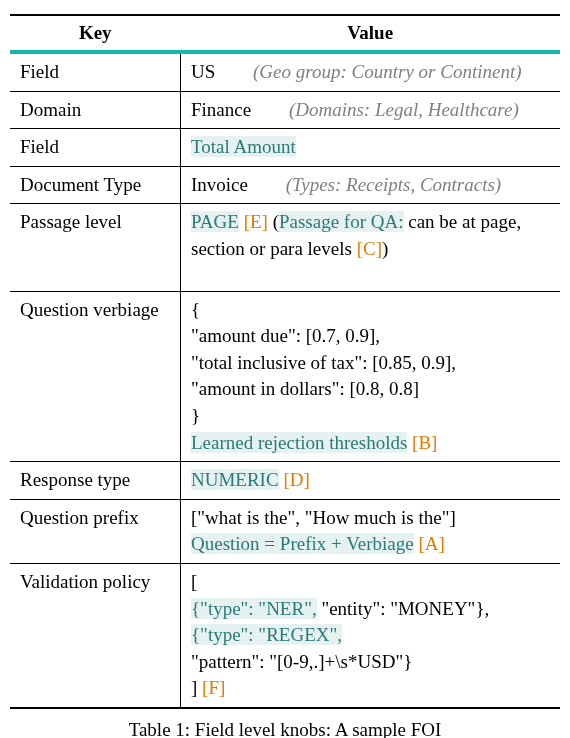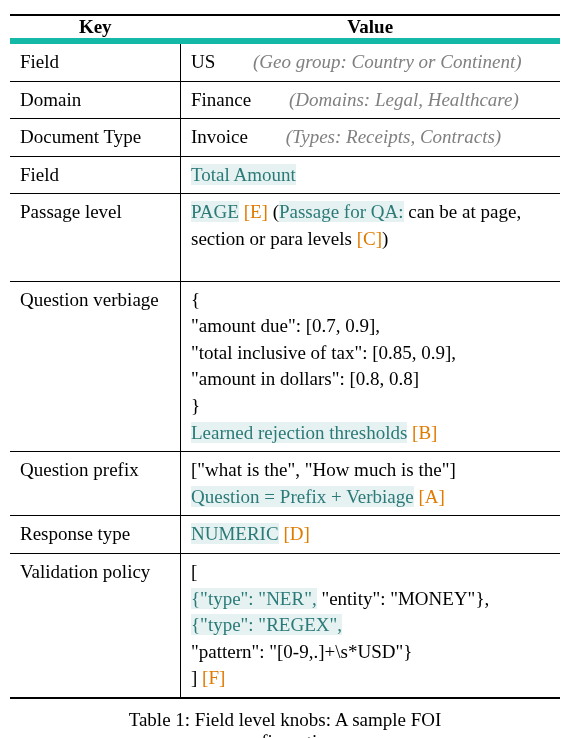--- a/index.html
+++ b/index.html
@@ -12,23 +12,23 @@
     box-sizing: border-box;
     background: #fff;
   }
   table {
     border-collapse: collapse;
     width: 100%;
   }
   th {
     font-weight: bold;
     text-align: center;
-    padding: 0 8px;
+    padding: 6px 8px;
     border-top: 2px solid #000;
-    border-bottom: 6px solid #14b8a6;
+    border-bottom: 4px solid #14b8a6;
   }
   td {
     padding: 5px 10px 5px 10px;
     vertical-align: top;
     line-height: 1.4;
   }
   td.keycol {
     width: 150px;
     border-right: 1px solid #000;
   }
@@ -73,29 +73,29 @@
         <span>US</span><span class="italic-gray"> (Geo group: Country or Continent)</span>
       </td>
     </tr>
     <tr class="section-start">
       <td class="keycol">Domain</td>
       <td>
         <span>Finance</span><span class="italic-gray"> (Domains: Legal, Healthcare)</span>
       </td>
     </tr>
     <tr class="section-start">
+      <td class="keycol">Field</td>
+      <td>
+        <span class="teal-hl">Total Amount</span>
+      </td>
+    </tr>
+    <tr class="section-start">
       <td class="keycol">Document Type</td>
       <td>
         <span>Invoice</span><span class="italic-gray"> (Types: Receipts, Contracts)</span>
-      </td>
-    </tr>
-    <tr class="section-start">
-      <td class="keycol">Field</td>
-      <td>
-        <span class="teal-hl">Total Amount</span>
       </td>
     </tr>
     <tr class="section-start">
       <td class="keycol">Passage level</td>
       <td style="padding-bottom:28px;">
         <span class="teal-hl">PAGE</span>
         <span class="orange"> [E]</span><span> (</span><span class="teal-hl">Passage for QA:</span><span> can be at page, section or para levels </span><span class="orange">[C]</span><span>)</span>
       </td>
     </tr>
     <tr class="section-start">
@@ -103,30 +103,30 @@
       <td>
         <span>{</span><br>
         <span>"amount due": [0.7, 0.9],</span><br>
         <span>"total inclusive of tax": [0.85, 0.9],</span><br>
         <span>"amount in dollars": [0.8, 0.8]</span><br>
         <span>}</span><br>
         <span class="teal-hl">Learned rejection thresholds</span><span class="orange"> [B]</span>
       </td>
     </tr>
     <tr class="section-start">
+      <td class="keycol">Response type</td>
+      <td>
+        <span class="teal-hl">NUMERIC</span><span class="orange"> [D]</span>
+      </td>
+    </tr>
+    <tr class="section-start">
       <td class="keycol">Question prefix</td>
       <td>
         <span>["what is the", "How much is the"]</span><br>
         <span class="teal-hl">Question = Prefix + Verbiage</span><span class="orange"> [A]</span>
-      </td>
-    </tr>
-    <tr class="section-start">
-      <td class="keycol">Response type</td>
-      <td>
-        <span class="teal-hl">NUMERIC</span><span class="orange"> [D]</span>
       </td>
     </tr>
     <tr class="section-start last">
       <td class="keycol">Validation policy</td>
       <td>
         <span>[</span><br>
         <span class="teal-hl">{"type": "NER",</span><span> "entity": "MONEY"},</span><br>
         <span class="teal-hl">{"type": "REGEX",</span><br>
         <span>"pattern": "[0-9,.]+\s*USD"}</span><br>
         <span>]</span><span class="orange"> [F]</span>

